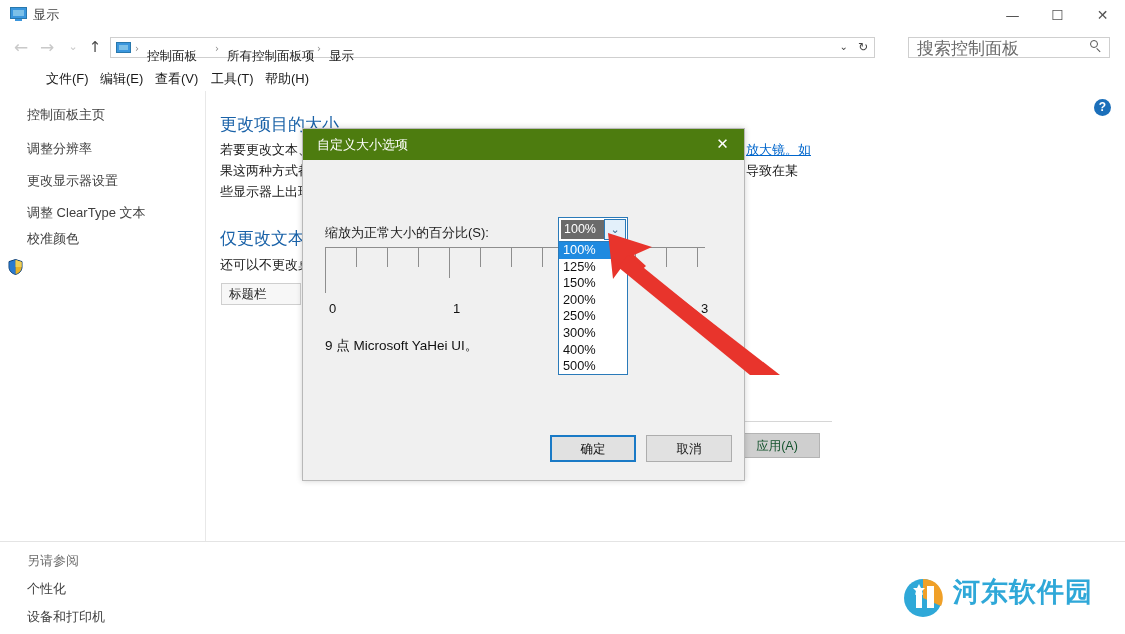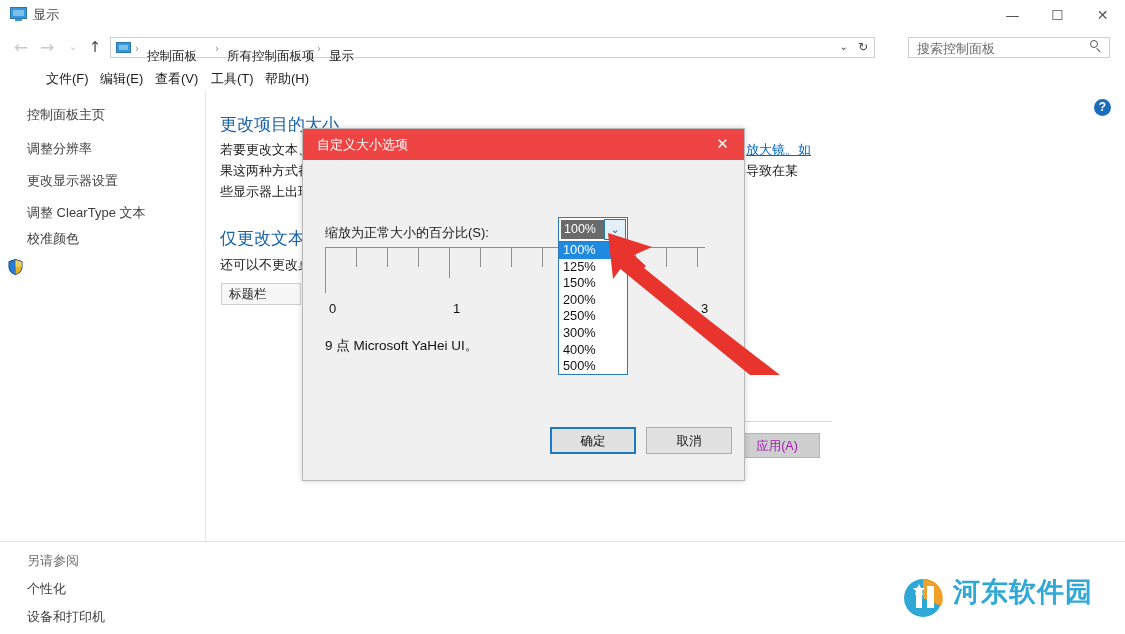--- a/index.html
+++ b/index.html
@@ -30,21 +30,21 @@
   .navarrow.hist{left:62px;font-size:11px;color:#c9c9c9;}
   .navarrow.up{left:84px;color:#4a4a4a;font-size:15px;}
   .addrbar{position:absolute;left:110px;top:7px;width:765px;height:21px;border:1px solid #cfcfcf;background:#fff;box-sizing:border-box;}
   .addr-mon{position:absolute;left:5px;top:4px;width:15px;height:11px;background:#3a96dd;border:1px solid #2878ad;box-sizing:border-box;}
   .addr-mon:after{content:"";position:absolute;left:2px;top:2px;right:2px;bottom:2px;background:#7cc0e8;}
   .crumb{position:absolute;top:10px;font-size:12.5px;color:#222;line-height:17px;}
   .sep{position:absolute;top:3px;font-size:10px;color:#8a8a8a;line-height:15px;font-family:"DejaVu Sans",sans-serif;}
   .addr-chev{position:absolute;right:26px;top:3px;font-size:10px;color:#444;font-family:"DejaVu Sans",sans-serif;}
   .addr-refresh{position:absolute;right:6px;top:2px;font-size:12px;color:#444;font-family:"DejaVu Sans",sans-serif;}
   .searchbox{position:absolute;left:908px;top:7px;width:202px;height:21px;border:1px solid #cfcfcf;background:#fff;box-sizing:border-box;}
-  .searchbox input{position:absolute;left:6px;top:1px;width:165px;height:17px;border:0;outline:0;background:transparent;font-family:"Liberation Sans",sans-serif;font-size:13px;color:#0c4a6e;}
+  .searchbox input{position:absolute;left:6px;top:1px;width:165px;height:17px;border:0;outline:0;background:transparent;font-family:"Liberation Sans",sans-serif;font-size:17px;color:#0c4a6e;}
   .searchbox input::placeholder{color:#6a6a6a;}
   .sicon{position:absolute;right:6px;top:2px;width:13px;height:13px;}
   .sicon .ring{position:absolute;left:0;top:0;width:8px;height:8px;border:1.3px solid #555;border-radius:50%;box-sizing:border-box;}
   .sicon .hdl{position:absolute;left:7px;top:7.5px;width:5px;height:1.3px;background:#555;transform:rotate(45deg);transform-origin:0 0;}
 
   
   .menubar{position:absolute;left:0;top:64px;width:1125px;height:27px;background:#fff;}
   .menuitem{position:absolute;top:4px;font-size:13px;color:#1a1a1a;padding:2px 4px;margin-left:24px;}
 
   
@@ -63,29 +63,29 @@
   
   .main{position:absolute;left:206px;top:91px;width:919px;height:450px;background:#fff;overflow:hidden;}
   .helpbtn{position:absolute;right:14px;top:8px;width:17px;height:17px;border-radius:50%;background:#1b6fba;}
   .helpbtn span{position:absolute;left:0;right:0;top:1px;text-align:center;font-size:12px;color:#fff;font-weight:bold;font-family:"Liberation Sans",sans-serif;}
   .m-title{position:absolute;font-size:17px;color:#1a62a8;white-space:nowrap;}
   .m-text{position:absolute;font-size:13px;color:#1a1a1a;white-space:nowrap;}
   .m-link{color:#0066cc;text-decoration:underline;}
   .combo-behind{position:absolute;left:15px;top:192px;width:80px;height:22px;border:1px solid #cfcfcf;background:#f7f7f7;box-sizing:border-box;}
   .combo-behind span{position:absolute;left:7px;top:2px;font-size:12.5px;color:#222;}
   .apply-btn{position:absolute;left:528px;top:342px;width:86px;height:25px;background:#cfcfcf;border:1px solid #b4b4b4;box-sizing:border-box;}
-  .apply-btn span{position:absolute;left:0;right:0;top:4px;text-align:center;font-size:12.5px;color:#a21caf;}
+  .apply-btn span{position:absolute;left:0;right:0;top:4px;text-align:center;font-size:12.5px;color:#14532d;}
   .apply-rule{position:absolute;left:296px;top:330px;width:330px;height:1px;background:#d6d6d6;}
 
   
   .footer{position:absolute;left:0;top:542px;width:205px;height:92px;background:#fff;}
 
   
   .dialog{position:absolute;left:302px;top:128px;width:443px;height:353px;background:#f0f0f0;border:1px solid #b8b8b8;box-sizing:border-box;box-shadow:0 0 6px rgba(0,0,0,.18);}
-  .dlg-tb{position:absolute;left:0;top:0;right:0;height:31px;background:#ef4444;}
+  .dlg-tb{position:absolute;left:0;top:0;right:0;height:31px;background:#4d7c0f;}
   .dlg-tb-title{position:absolute;left:14px;top:7px;font-size:13px;color:#fff;}
   .dlg-close{position:absolute;right:0;top:0;width:43px;height:31px;}
   .dlg-close span{position:absolute;left:0;right:0;top:6px;text-align:center;font-size:15px;color:#fff;font-family:"DejaVu Sans",sans-serif;}
   .dlg-desc{position:absolute;left:22px;top:46px;font-size:13px;color:#1a1a1a;white-space:nowrap;}
   .dlg-label{position:absolute;left:22px;top:95px;font-size:13px;color:#1a1a1a;}
 
   .combo{position:absolute;left:255px;top:88px;width:70px;height:25px;border:1px solid #2a7ab9;background:#fff;box-sizing:border-box;}
   .combo-val{position:absolute;left:2px;top:2px;width:45px;height:19px;background:#6a6a6a;}
   .combo-val span{position:absolute;left:3px;top:2px;font-size:12.5px;color:#fff;}
   .combo-arrowbox{position:absolute;right:1px;top:1px;width:22px;height:21px;background:#e3f0fa;border:1px solid #2a7ab9;box-sizing:border-box;}
@@ -95,21 +95,21 @@
   .dl-item{position:relative;height:16.6px;font-size:12.8px;color:#111;padding-left:4px;line-height:16.6px;white-space:nowrap;}
   .dl-item.sel{background:#1f8ae0;color:#fff;}
 
   
   .ruler{position:absolute;left:22px;top:118px;width:380px;height:72px;}
   .ruler .topline{position:absolute;left:0;top:0;width:380px;height:1px;background:#8e8e8e;}
   .ruler .tick{position:absolute;top:0;width:1px;background:#8e8e8e;}
   .ruler .num{position:absolute;top:54px;font-size:13px;color:#111;}
   .fontline{position:absolute;left:22px;top:208px;font-size:13.5px;color:#111;white-space:nowrap;}
 
-  .dlg-btn{position:absolute;top:298px;width:86px;height:27px;background:#e1e1e1;border:1px solid #adadad;box-sizing:border-box;}
+  .dlg-btn{position:absolute;top:306px;width:86px;height:27px;background:#e1e1e1;border:1px solid #adadad;box-sizing:border-box;}
   .dlg-btn span{position:absolute;left:0;right:0;top:5px;text-align:center;font-size:12.5px;color:#111;}
   .dlg-btn.ok{left:247px;background:#e1e1e1;border:2px solid #1a7ac6;}
   .dlg-btn.ok span{top:4px;}
   .dlg-btn.cancel{left:343px;}
 
   
   .arrow{position:absolute;left:600px;top:225px;width:180px;height:150px;z-index:60;pointer-events:none;}
 
   
   .wm{position:absolute;right:10px;bottom:8px;width:212px;height:52px;z-index:70;}

